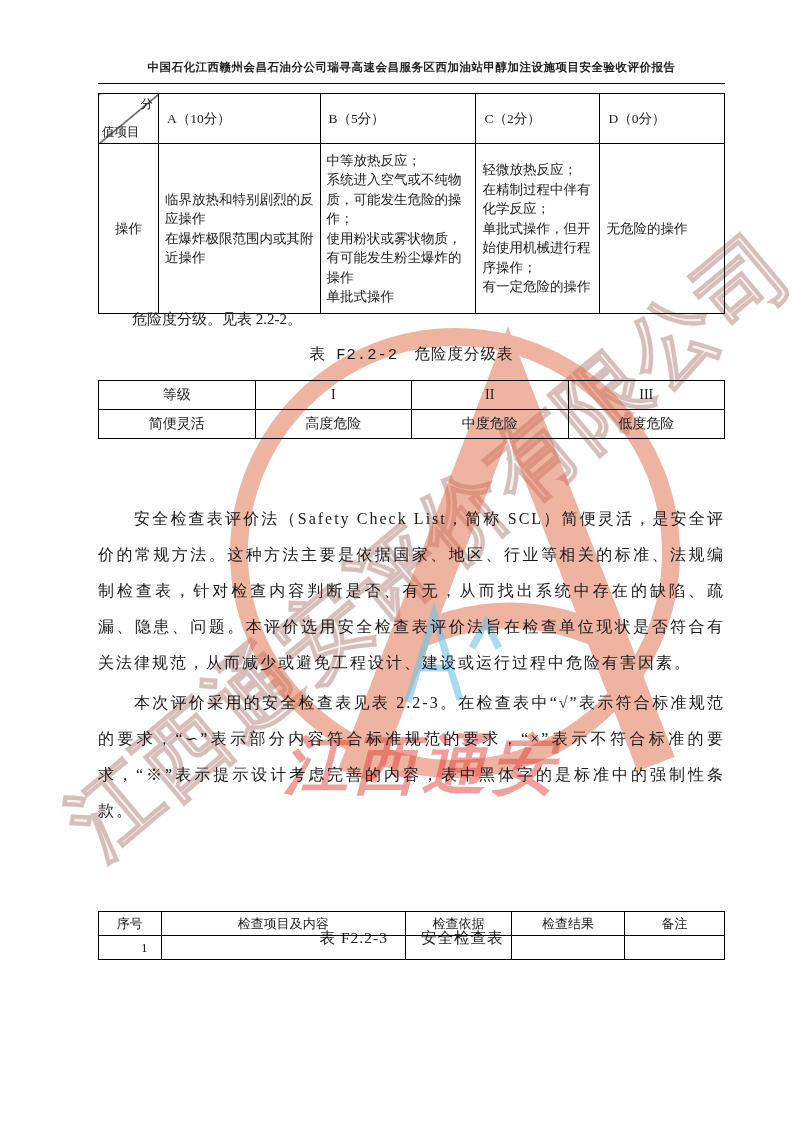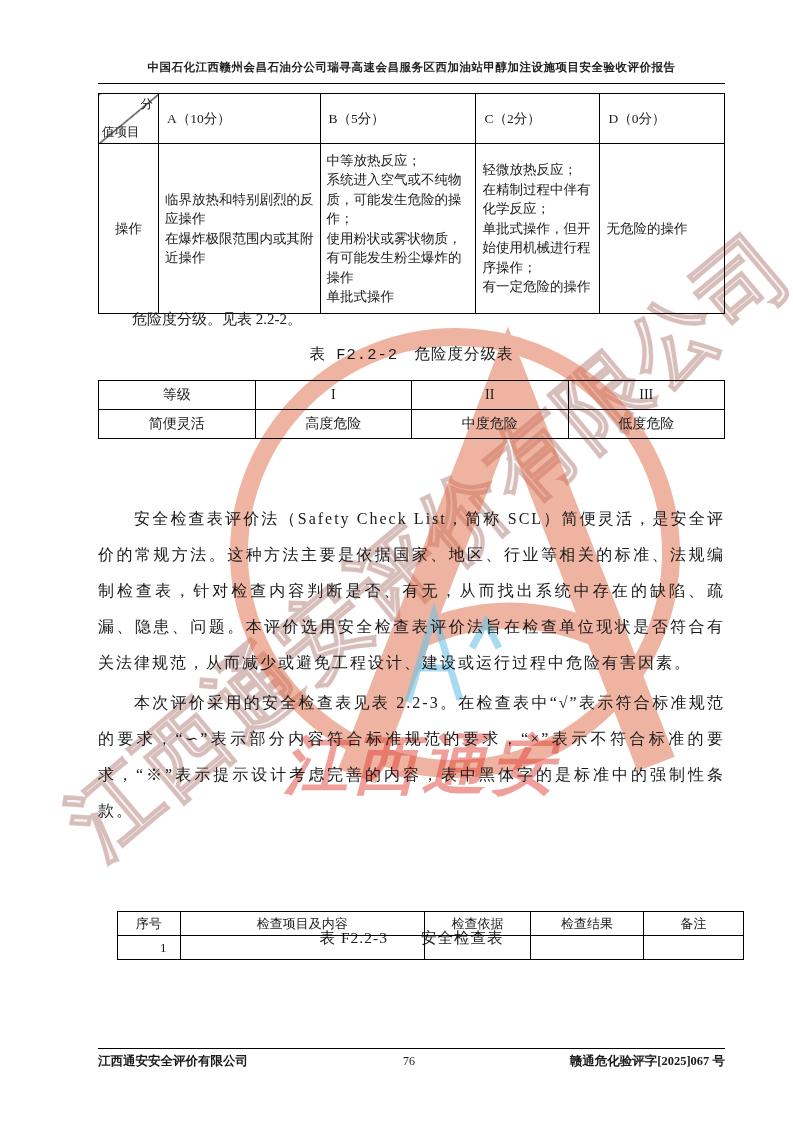--- a/index.html
+++ b/index.html
@@ -55,21 +55,21 @@
   .grade-table{position:absolute;top:380px;left:98px;width:627px;font-size:14px;}
   .grade-table td{height:28px;text-align:center;vertical-align:middle;padding:0 4px;}
   
   .section-heading{position:absolute;top:474px;left:98px;font-size:18px;font-weight:bold;letter-spacing:1px;}
   
   .paragraphs{position:absolute;top:501px;left:98px;width:627px;}
   .paragraphs p{margin:0;font-size:16px;line-height:36px;letter-spacing:2px;
     text-align:justify;text-indent:36px;}
   .paragraphs p + p{margin-top:4px;}
   
-  .check-table{position:absolute;top:911px;left:98px;width:627px;font-size:13px;margin-left:19px;}
+  .check-table{position:absolute;top:911px;left:98px;width:627px;font-size:13px;}
   .check-table td{height:21px;text-align:center;vertical-align:middle;padding:1px 4px;}
   .check-table .cell-no{text-align:right;padding-right:13px;}
   
   .doc-footer{
     position:absolute;top:1048px;left:98px;width:627px;
     border-top:1.5px solid #000;padding-top:4px;
     display:flex;align-items:baseline;font-size:12.5px;
   }
   .footer-company{font-weight:bold;white-space:nowrap;}
   .footer-page{flex:1;text-align:center;font-size:12px;}
@@ -193,19 +193,14 @@
       <tr>
         <td class="cell-no">1</td>
         <td></td>
         <td></td>
         <td></td>
         <td></td>
       </tr>
     </tbody>
   </table>
 
-  <div class="doc-footer">
-    <span class="footer-company">江西通安安全评价有限公司</span>
-    <span class="footer-page">76</span>
-    <span class="footer-doc-no">赣通危化验评字[2025]067 号</span>
-  </div>
 
 </div>
 
 </body></html>

